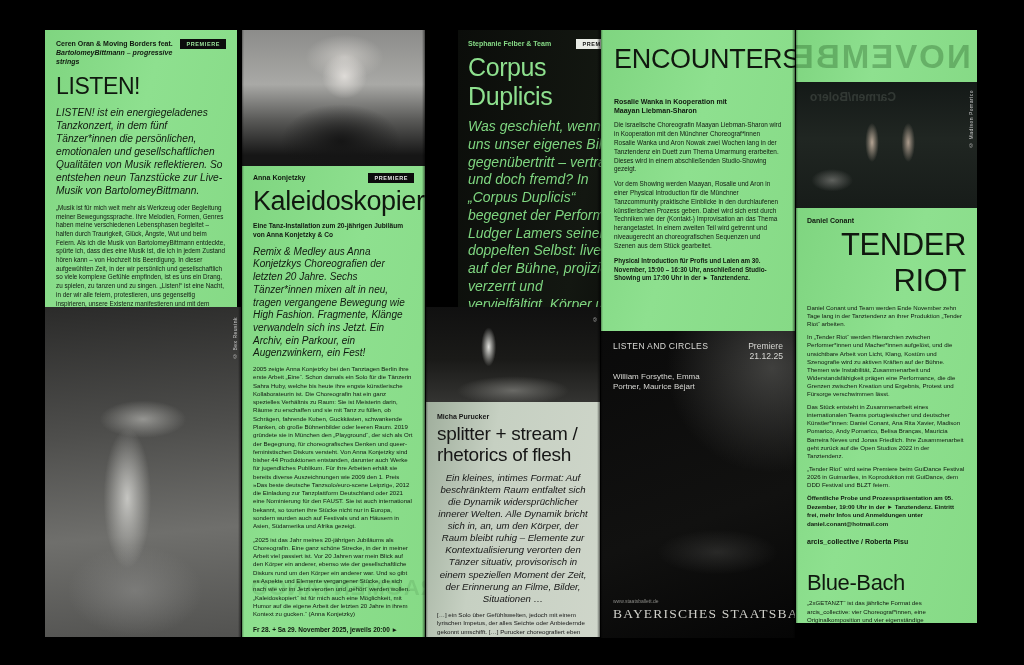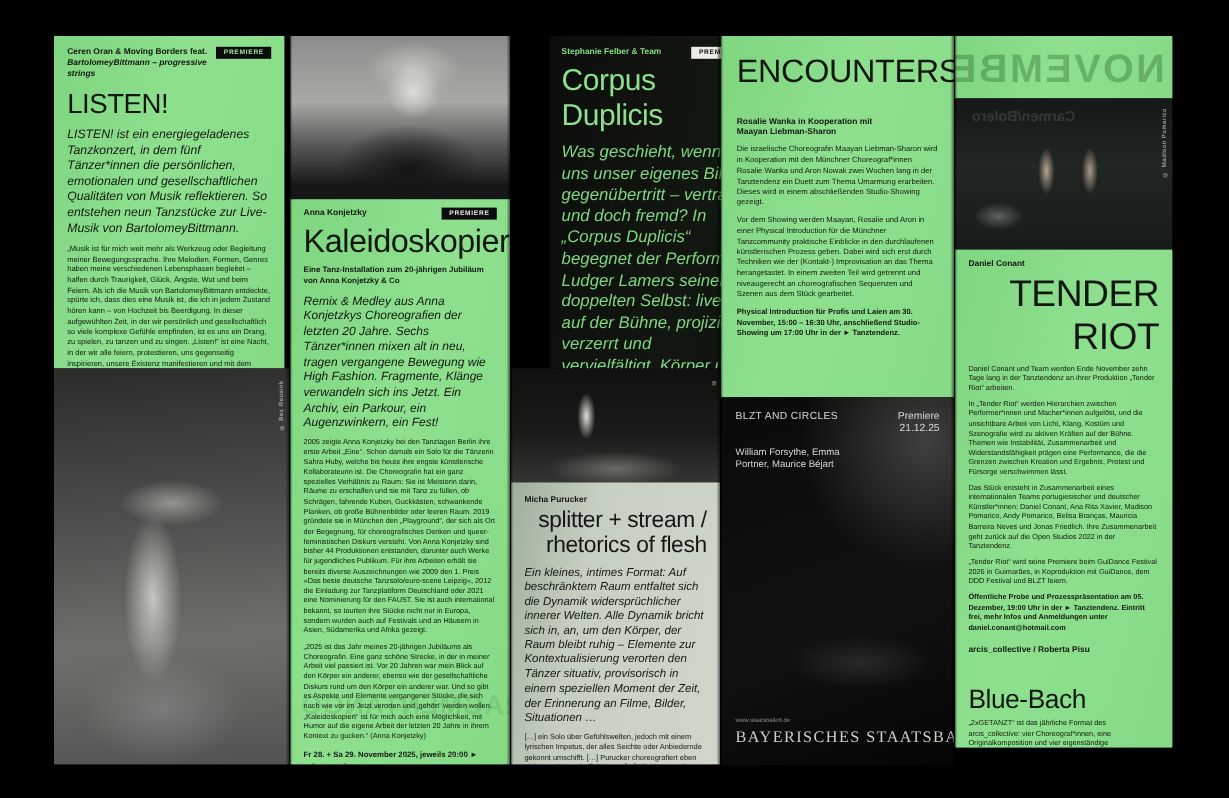--- a/index.html
+++ b/index.html
@@ -61,22 +61,22 @@
   #p-corpus .small,#p-corpus .dates{color:#79cf7a;}
   #photo-corpus{left:426px;top:307px;width:174px;height:95px;
     background:
       radial-gradient(ellipse 10px 26px at 36% 42%,rgba(235,235,230,.95),rgba(235,235,230,0) 75%),
       radial-gradient(ellipse 70px 18px at 50% 88%,rgba(120,120,116,.8),rgba(120,120,116,0) 80%),
       linear-gradient(180deg,#101010 0%,#1a1a18 55%,#343432 100%);}
   #photo-corpus .vcredit{right:2px;top:8px;}
 
   
   #p-splitter{left:426px;top:402px;width:174px;height:235px;padding:10px 11px;color:#161616;}
-  #p-splitter h1{font-size:19px;letter-spacing:-.3px;line-height:1.1;margin-top:3px;text-align:right;}
-  #p-splitter .lead{font-size:9.6px;line-height:1.26;margin-top:6px;}
+  #p-splitter h1{font-size:19px;letter-spacing:-.3px;line-height:1.1;margin-top:3px;}
+  #p-splitter .lead{font-size:9.6px;line-height:1.26;margin-top:6px;text-align:center;}
   #p-splitter .small{font-size:6.2px;}
 
   
   #p-enc{left:601px;top:30px;width:194px;height:301px;padding:14px 13px 8px;}
   #p-enc .hdr{font-size:27px;letter-spacing:-.3px;}
   #p-enc .credit{margin-top:22px;}
   #p-enc h2{font-size:26px;line-height:1.02;margin-top:2px;letter-spacing:-.4px;}
   #p-enc .small{font-size:6.4px;}
   #p-ad{left:601px;top:331px;width:194px;height:307px;background:
       radial-gradient(circle 150px at 88% 12%,rgba(105,105,102,.55),rgba(105,105,102,0) 70%),
@@ -182,21 +182,21 @@
       <span>Rosalie Wanka in Kooperation mit</span><br>
       <span>Maayan Liebman-Sharon</span>
     </div>
     <p class="small">Die israelische Choreografin Maayan Liebman-Sharon wird in Kooperation mit den Münchner Choreograf*innen Rosalie Wanka und Aron Nowak zwei Wochen lang in der Tanztendenz ein Duett zum Thema Umarmung erarbeiten. Dieses wird in einem abschließenden Studio-Showing gezeigt.</p>
     <p class="small">Vor dem Showing werden Maayan, Rosalie und Aron in einer Physical Introduction für die Münchner Tanzcommunity praktische Einblicke in den durchlaufenen künstlerischen Prozess geben. Dabei wird sich erst durch Techniken wie der (Kontakt-) Improvisation an das Thema herangetastet. In einem zweiten Teil wird getrennt und niveaugerecht an choreografischen Sequenzen und Szenen aus dem Stück gearbeitet.</p>
     <p class="info">Physical Introduction für Profis und Laien am 30. November, 15:00 – 16:30 Uhr, anschließend Studio-Showing um 17:00 Uhr in der ► Tanztendenz.</p>
 
   </section>
   <section class="panel" id="p-ad">
     <div class="ad-top">
-      <div class="ad-title">BLZT AND CIRCLES</div>
+      <div class="ad-title">LISTEN AND CIRCLES</div>
       <div class="ad-prem">
         <span>Premiere</span><br>
         <span>21.12.25</span>
       </div>
     </div>
     <div class="ad-names">William Forsythe, Emma Portner, Maurice Béjart</div>
     <div class="ad-url">www.staatsballett.de</div>
     <div class="ad-brand">BAYERISCHES STAATSBALLETT</div>
   </section>
 

